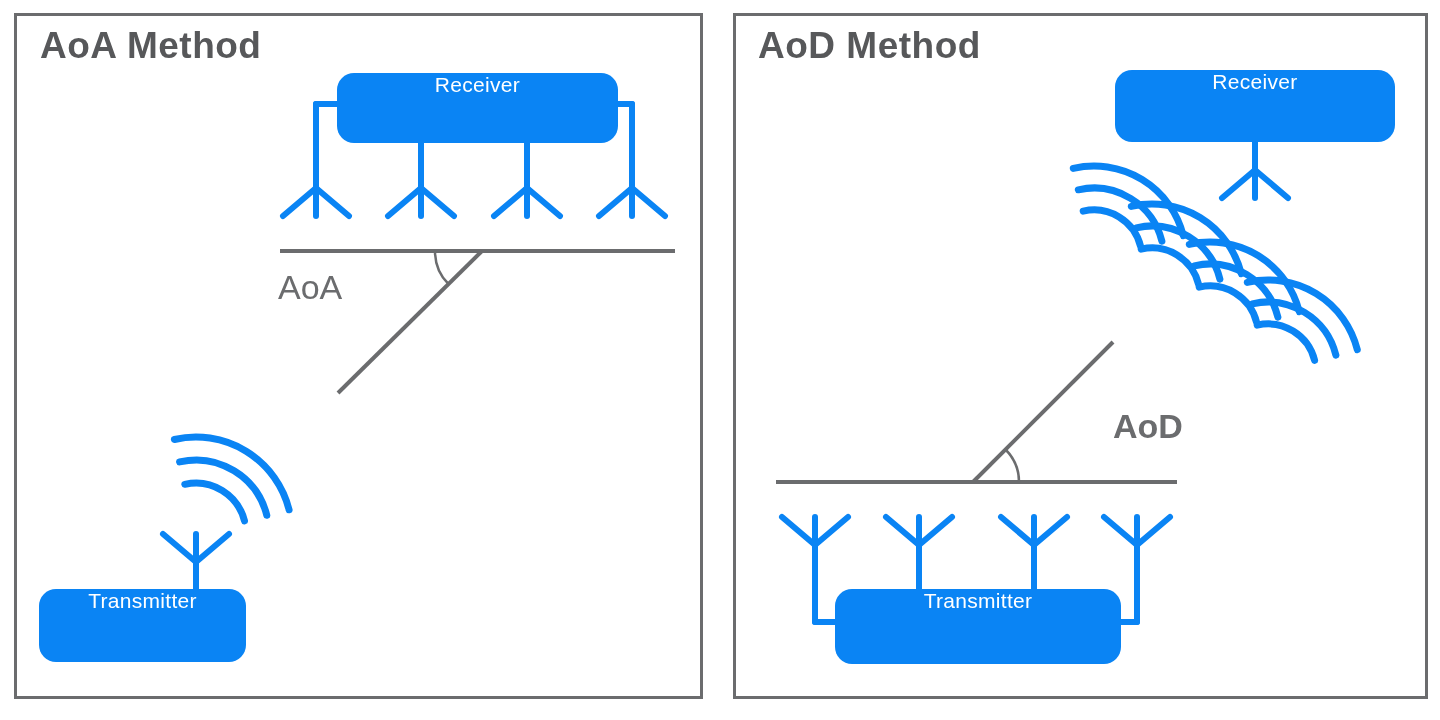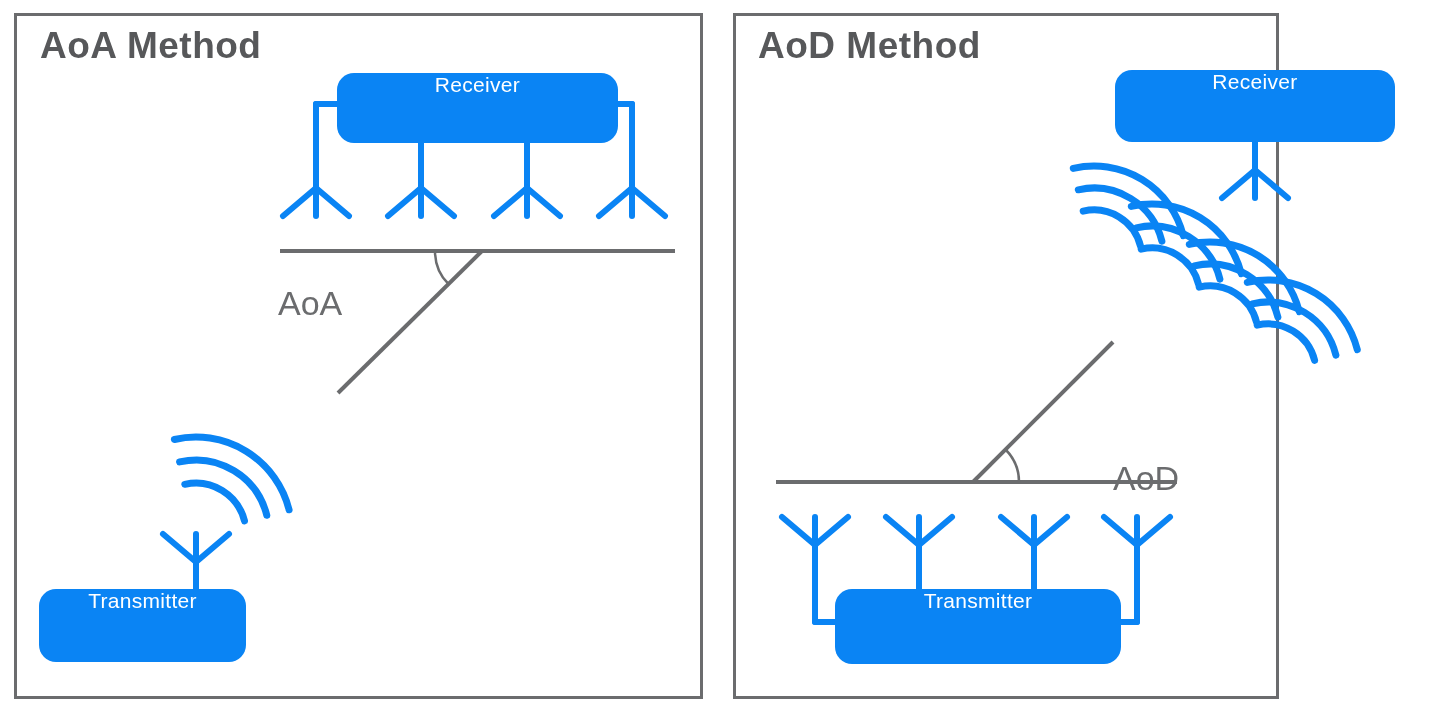--- a/index.html
+++ b/index.html
@@ -15,21 +15,21 @@
   .stage{position:relative;width:1440px;height:720px;background:var(--bg);border-radius:6px;}
   .panel{position:absolute;border:3px solid var(--line);background:var(--bg);}
   .canvas{position:absolute;left:-3px;top:-3px;width:689px;height:686px;}
   .canvas svg{position:absolute;left:0;top:0;}
   .panel-title{position:absolute;font-size:37px;font-weight:bold;
     color:var(--title);letter-spacing:.5px;white-space:nowrap;}
   .node-box{position:absolute;background:var(--accent);border-radius:17px;
     display:flex;align-items:flex-start;justify-content:center;
     color:var(--boxtext);font-size:21px;letter-spacing:.3px;}
   .angle-label{position:absolute;font-size:34px;color:var(--line);
-    line-height:1;white-space:nowrap;margin-top:16px;}
+    line-height:1;white-space:nowrap;}
   .s-blue{stroke:var(--accent);stroke-width:6;stroke-linecap:round;fill:none;}
   .s-wave{stroke:var(--accent);stroke-width:7;stroke-linecap:round;fill:none;}
   .s-gray{stroke:var(--line);stroke-width:4;fill:none;}
   .s-arc{stroke:var(--line);stroke-width:2.5;fill:none;}
 </style>
 </head>
 <body>
 
 <div class="stage">
 
@@ -81,21 +81,21 @@
       <div class="node-box" style="left:323px;top:60px;width:281px;height:70px;">
         <span>Receiver</span>
       </div>
       <div class="node-box" style="left:25px;top:576px;width:207px;height:73px;">
         <span>Transmitter</span>
       </div>
       <div class="angle-label" style="left:264px;top:257px;">AoA</div>
     </div>
   </div>
 
-  <div class="panel" style="left:733px;top:13px;width:546px;height:686px;">
+  <div class="panel" style="left:733px;top:13px;width:695px;height:686px;">
     <div class="canvas">
       <svg id="svg-aod" width="689" height="686" viewBox="0 0 689 686">
           <line x1="43" y1="469" x2="444" y2="469" class="s-gray"></line>
           <line x1="240" y1="469" x2="380" y2="329" class="s-gray"></line>
           <path d="M 286 469 Q 286 450 272.5 436.5" class="s-arc"></path>
           <g>
             <line x1="522" y1="157" x2="522" y2="129" class="s-blue"></line>
             <line x1="522" y1="157" x2="489" y2="185" class="s-blue"></line>
             <line x1="522" y1="157" x2="555" y2="185" class="s-blue"></line>
             <line x1="522" y1="157" x2="522" y2="185" class="s-blue"></line>
@@ -147,17 +147,17 @@
             <path d="M 514.3 269.4 A 92 92 0 0 1 624.3 336.7" class="s-wave"></path>
           </g>
         </svg>
       <div class="panel-title" style="left:25px;top:12px;">AoD Method</div>
       <div class="node-box" style="left:382px;top:57px;width:280px;height:72px;">
         <span>Receiver</span>
       </div>
       <div class="node-box" style="left:102px;top:576px;width:286px;height:75px;">
         <span>Transmitter</span>
       </div>
-      <div class="angle-label" style="left:380px;top:432px;">AoD</div>
+      <div class="angle-label" style="left:380px;top:396px;font-weight:bold;">AoD</div>
     </div>
   </div>
 
 </div>
 
 </body></html>

